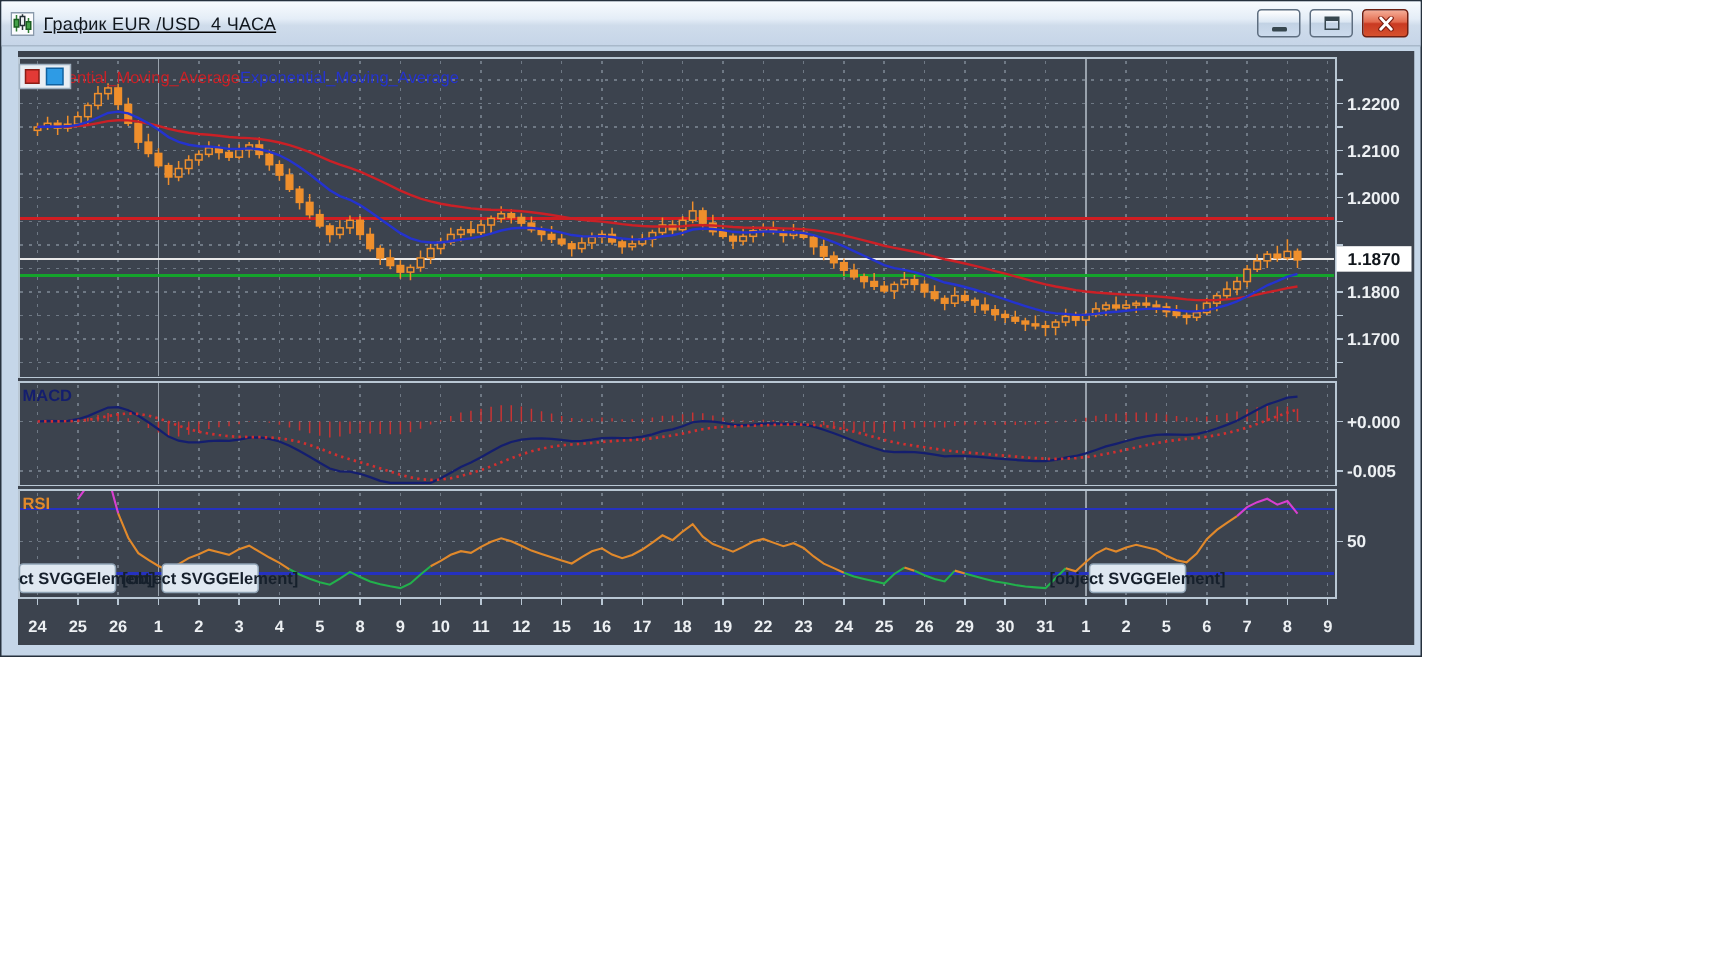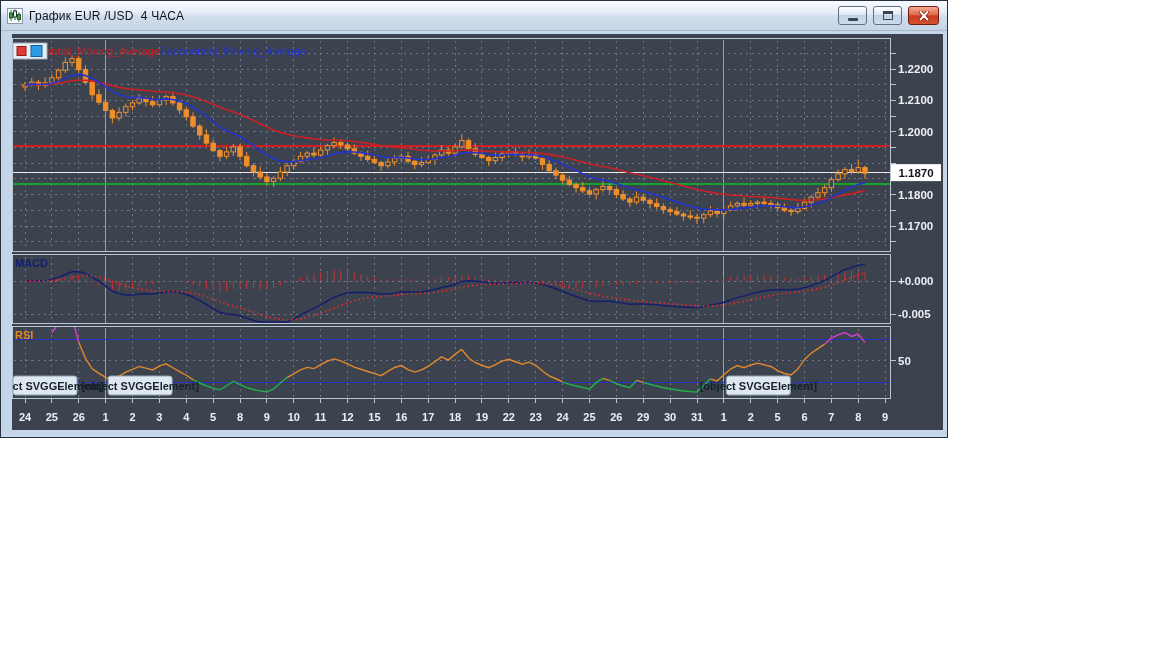--- a/index.html
+++ b/index.html
@@ -8,20 +8,21 @@
     font-family:"Liberation Sans",sans-serif;position:relative;
   }
   .window{
     position:absolute;left:0;top:0;width:948px;height:438px;
     box-sizing:border-box;border:1px solid #26313d;background:#c5d6e8;
   }
   .titlebar{
     height:29px;display:flex;align-items:center;padding:0 6px;
     background:linear-gradient(#f8fbfe,#e4edf7 40%,#cfdceb 55%,#c6d5e8);
     border-bottom:1px solid #a8b8ca;
+    text-decoration:underline;
   }
   .app-icon{width:16px;height:16px;display:inline-block;flex:0 0 auto}
   .title{font-size:12px;color:#10161d;margin-left:6px;white-space:pre;letter-spacing:.2px}
   .controls{margin-left:auto;display:flex;gap:6px;padding-right:2px}
   .wbtn{
     width:29px;height:19px;box-sizing:border-box;border:1px solid #5e6e80;border-radius:3px;
     background:linear-gradient(#ffffff,#dce7f3 45%,#c2d2e4 50%,#ccdbed);
     display:flex;align-items:center;justify-content:center;cursor:default;
   }
   .wbtn.close{

